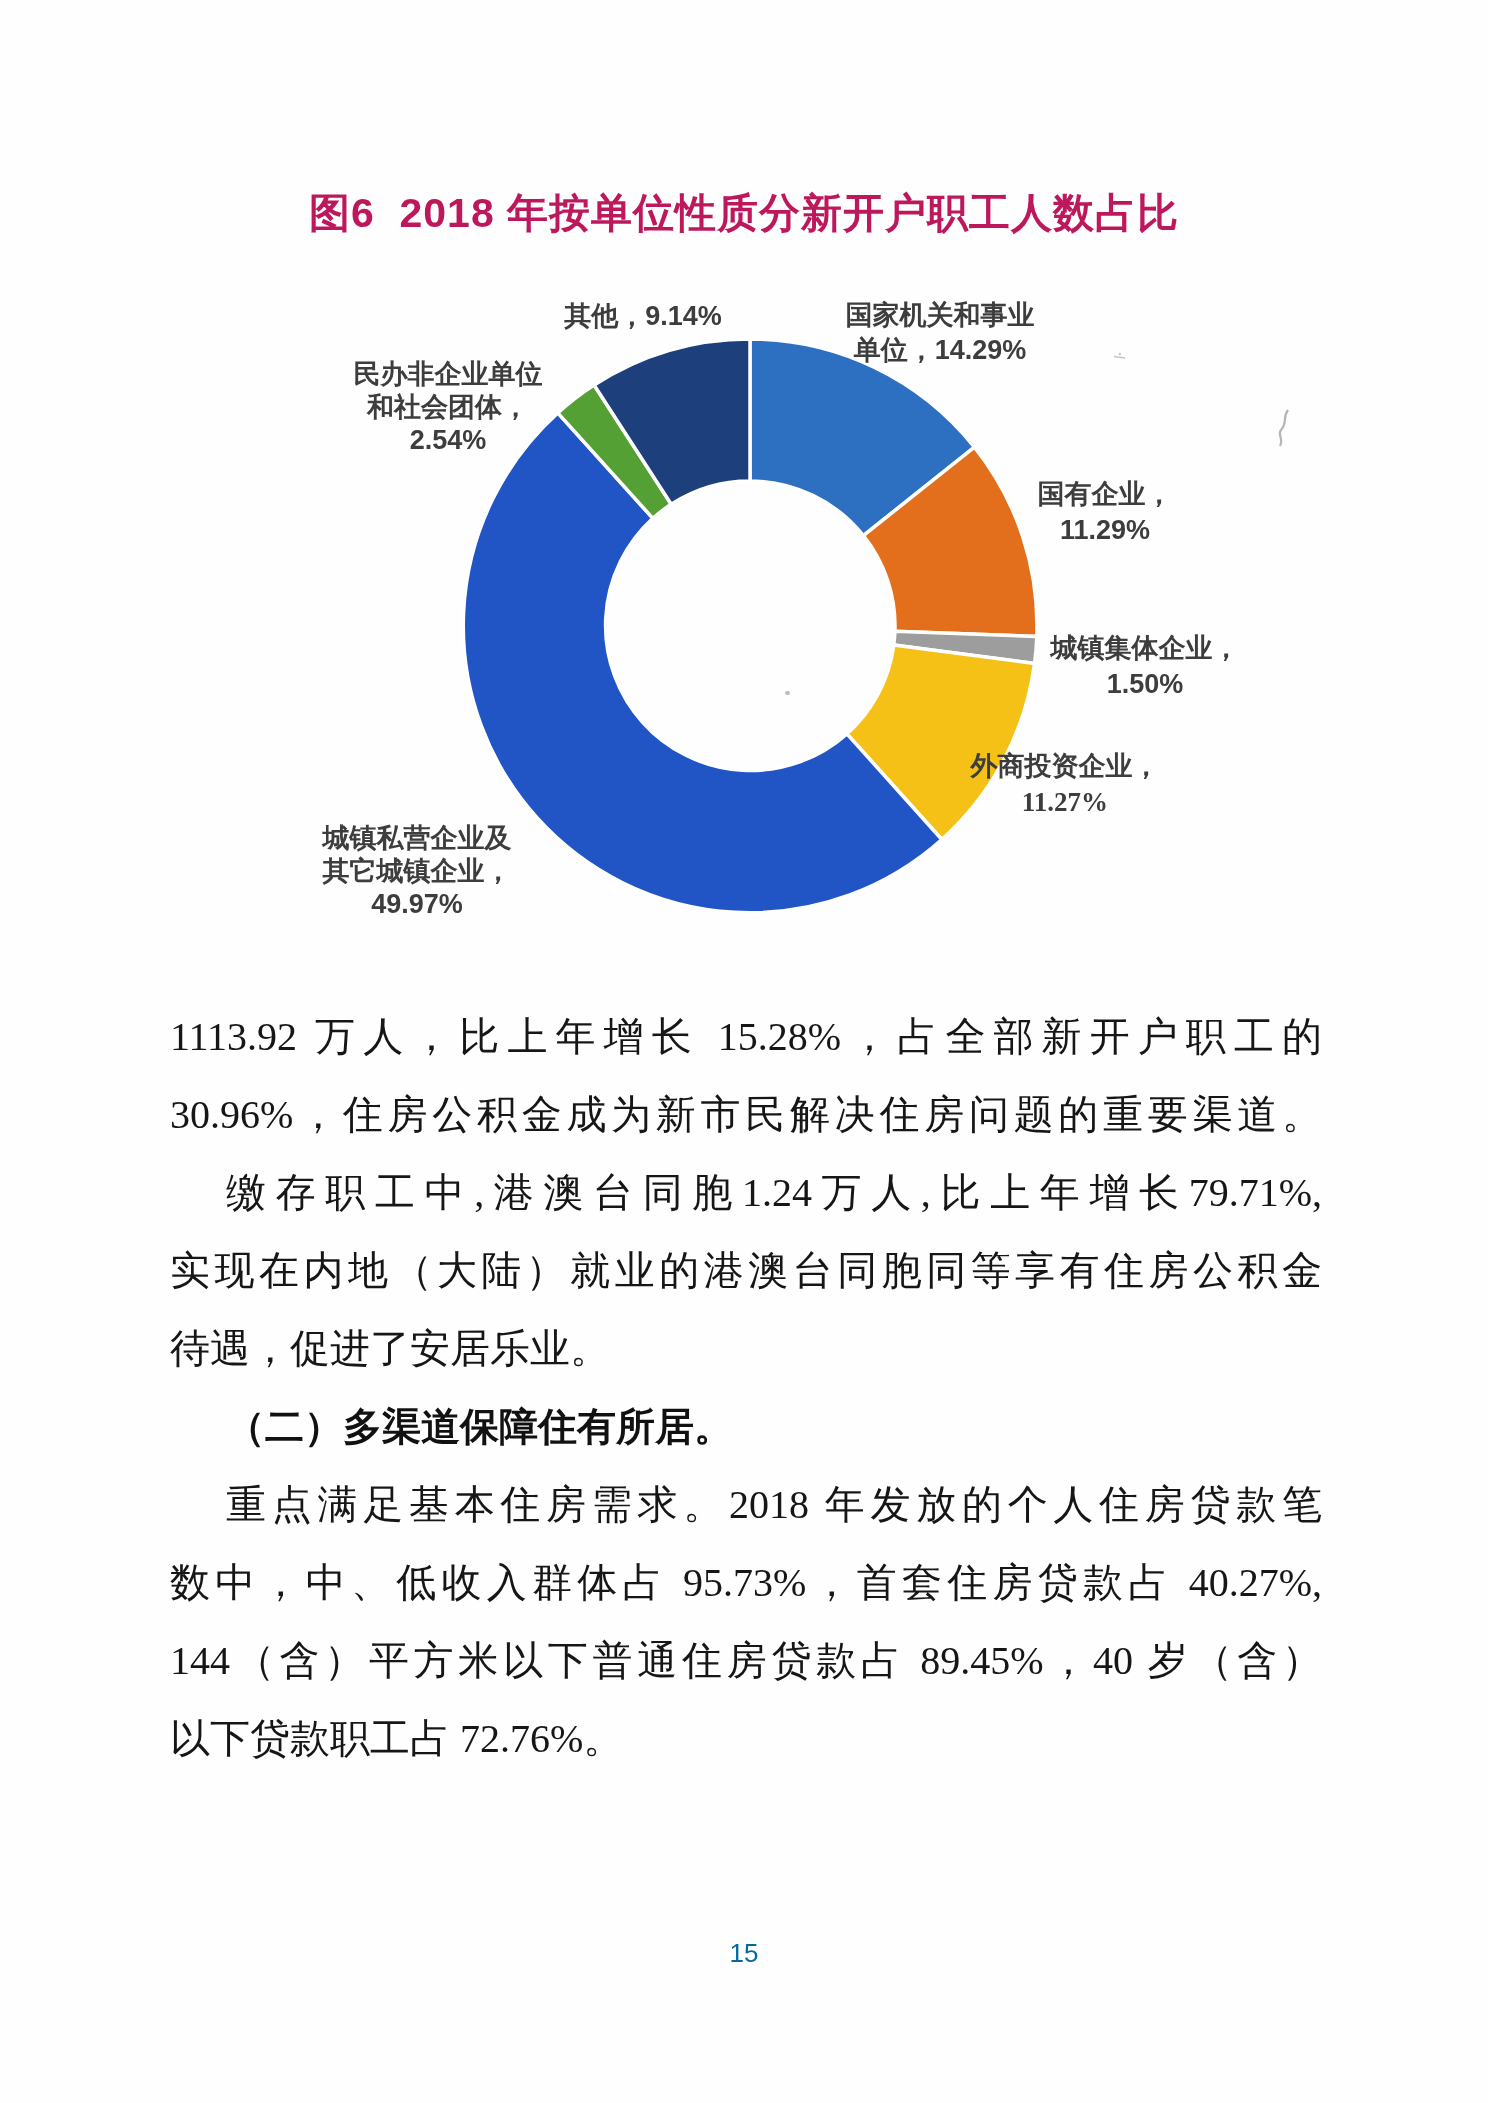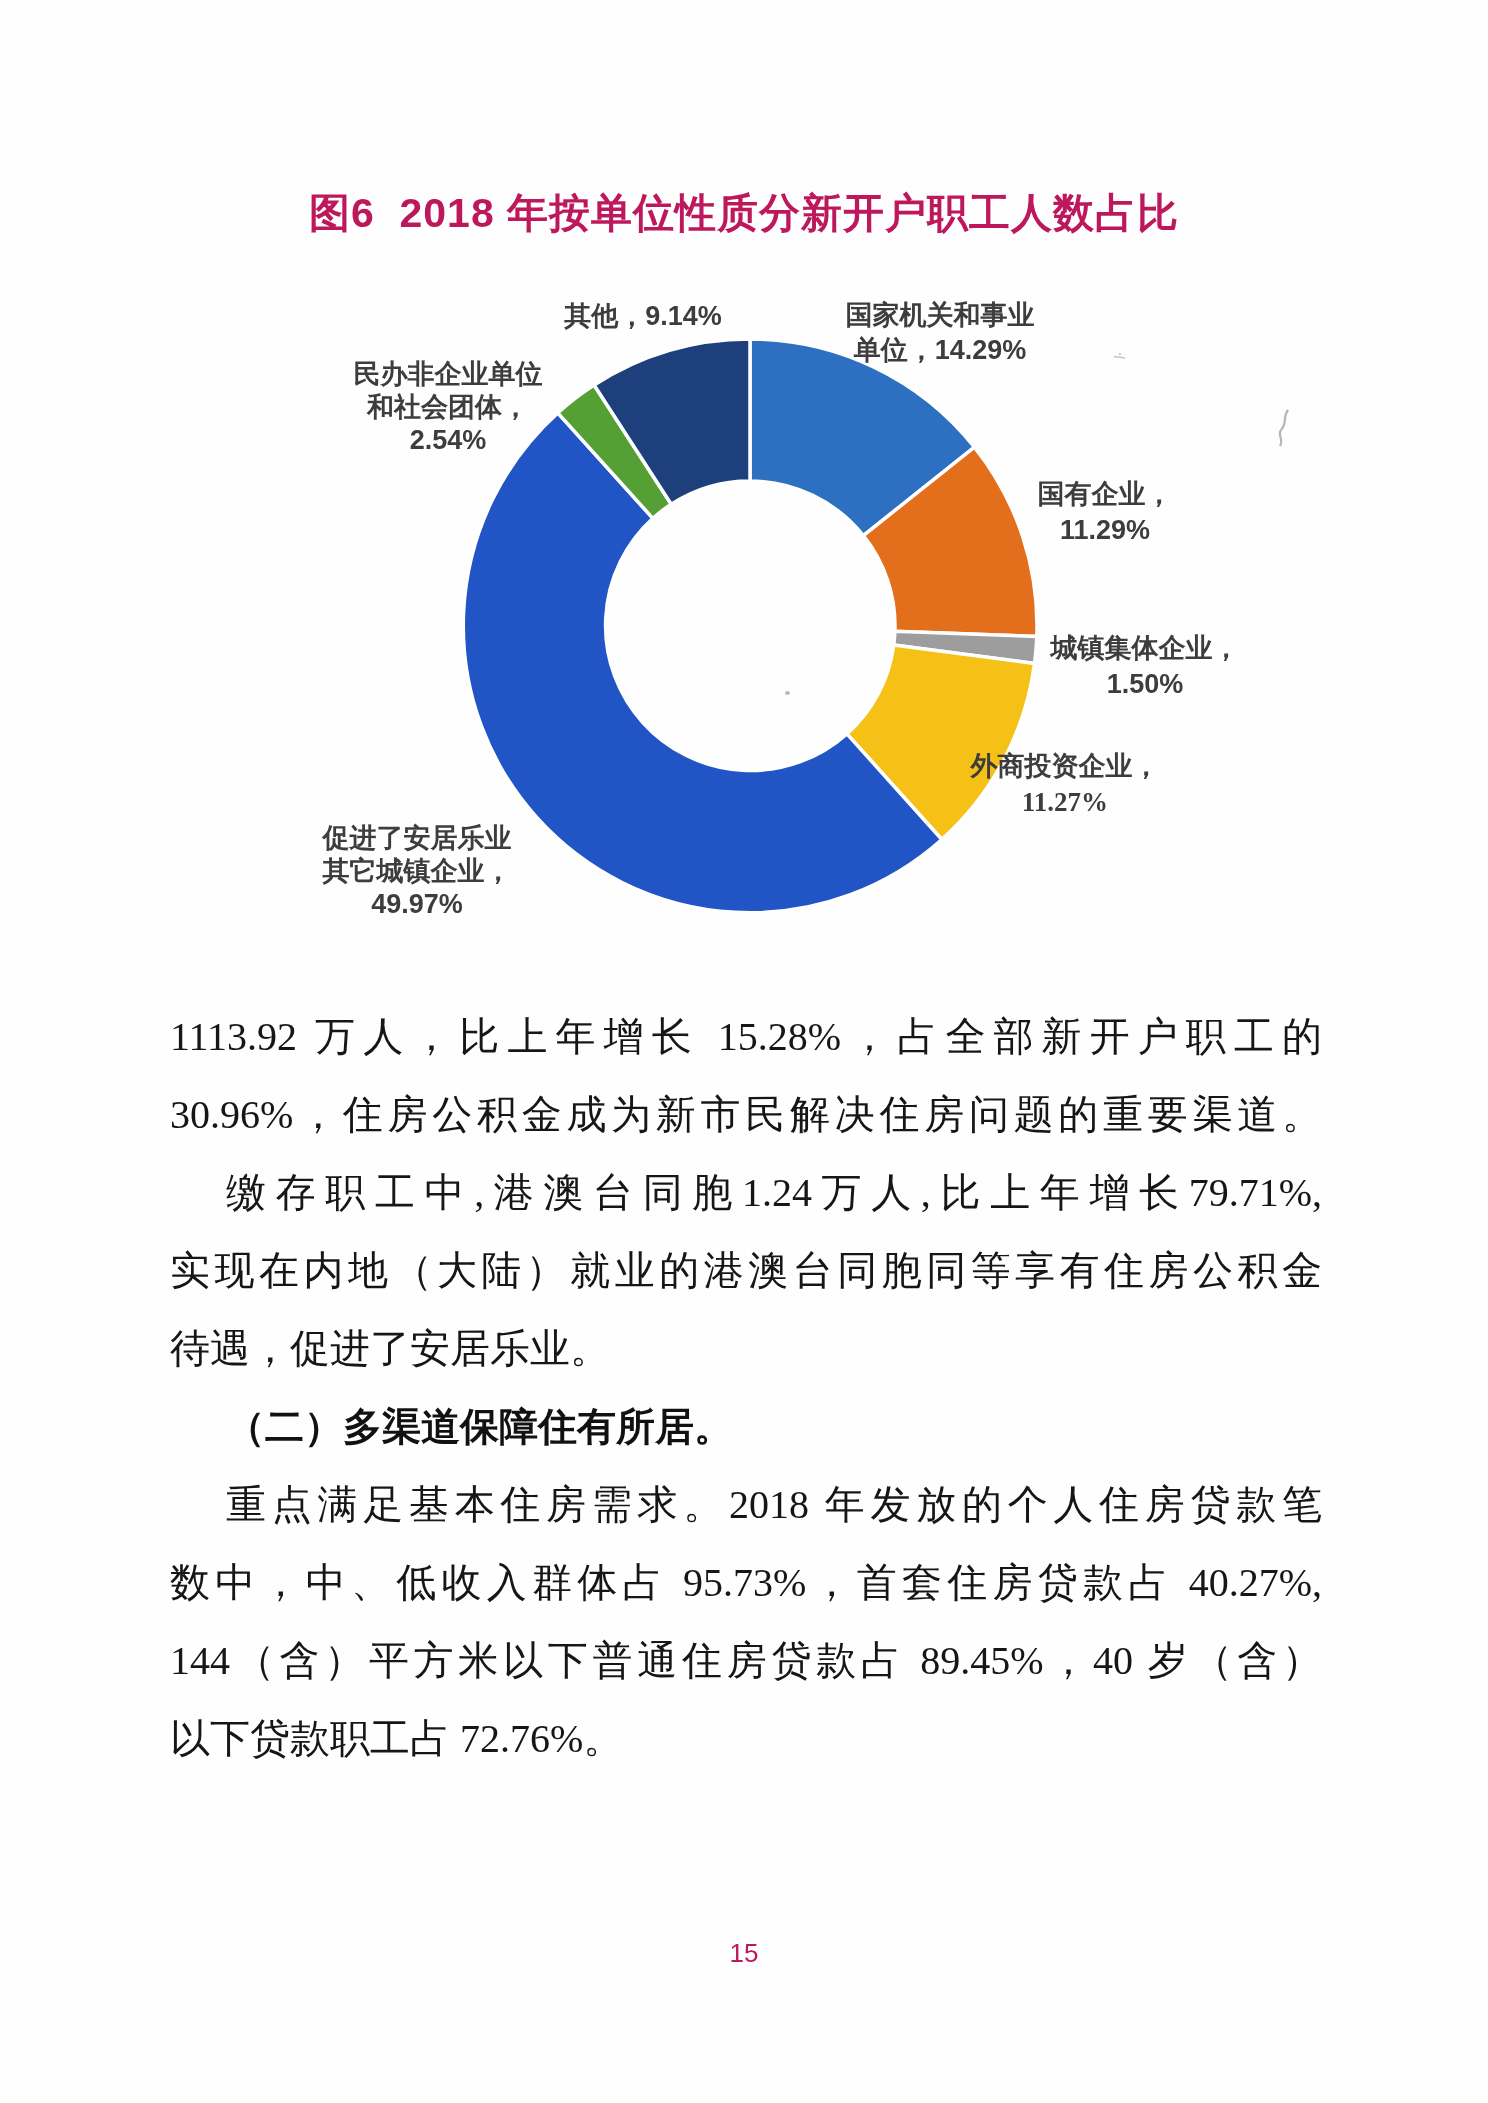--- a/index.html
+++ b/index.html
@@ -35,21 +35,21 @@
   .line{
     height:78px;line-height:78px;
     text-align:justify;text-align-last:left;
     overflow:hidden;white-space:normal;
   }
   .line.just{text-align-last:justify;}
   .line.indent{text-indent:56px;}
   .line.bold{font-weight:700;font-family:"Liberation Sans","DejaVu Sans",sans-serif;font-size:39px;color:#111;}
   .page-number{
     position:absolute;top:1938px;left:0;width:100%;
-    text-align:center;font-size:26px;color:#be185d;
+    text-align:center;font-size:26px;color:#0369a1;
     font-family:"Liberation Sans","DejaVu Sans",sans-serif;
   }
   .artifact{position:absolute;pointer-events:none;}
   .speck{
     width:16px;height:22px;opacity:.55;color:#9a9a9a;
     font-size:18px;font-family:"DejaVu Sans",sans-serif;transform:rotate(8deg);
   }
   .hole-dot{
     width:5px;height:4px;border-radius:50%;
     background:#8a8a8a;opacity:.6;
@@ -87,21 +87,21 @@
       <div>城镇集体企业，</div>
       <div>1.50%</div>
     </div>
 
     <div class="clabel lh36" style="left:930px;top:498px;width:270px;font-family:Liberation Serif, serif;">
       <div>外商投资企业，</div>
       <div>11.27%</div>
     </div>
 
     <div class="clabel" style="left:287px;top:572px;width:260px;line-height:33px;">
-      <div>促进了安居乐业</div>
+      <div>城镇私营企业及</div>
       <div>其它城镇企业，</div>
       <div>49.97%</div>
     </div>
 
     <div class="clabel" style="left:318px;top:108px;width:260px;line-height:33px;">
       <div>民办非企业单位</div>
       <div>和社会团体，</div>
       <div>2.54%</div>
     </div>
 

